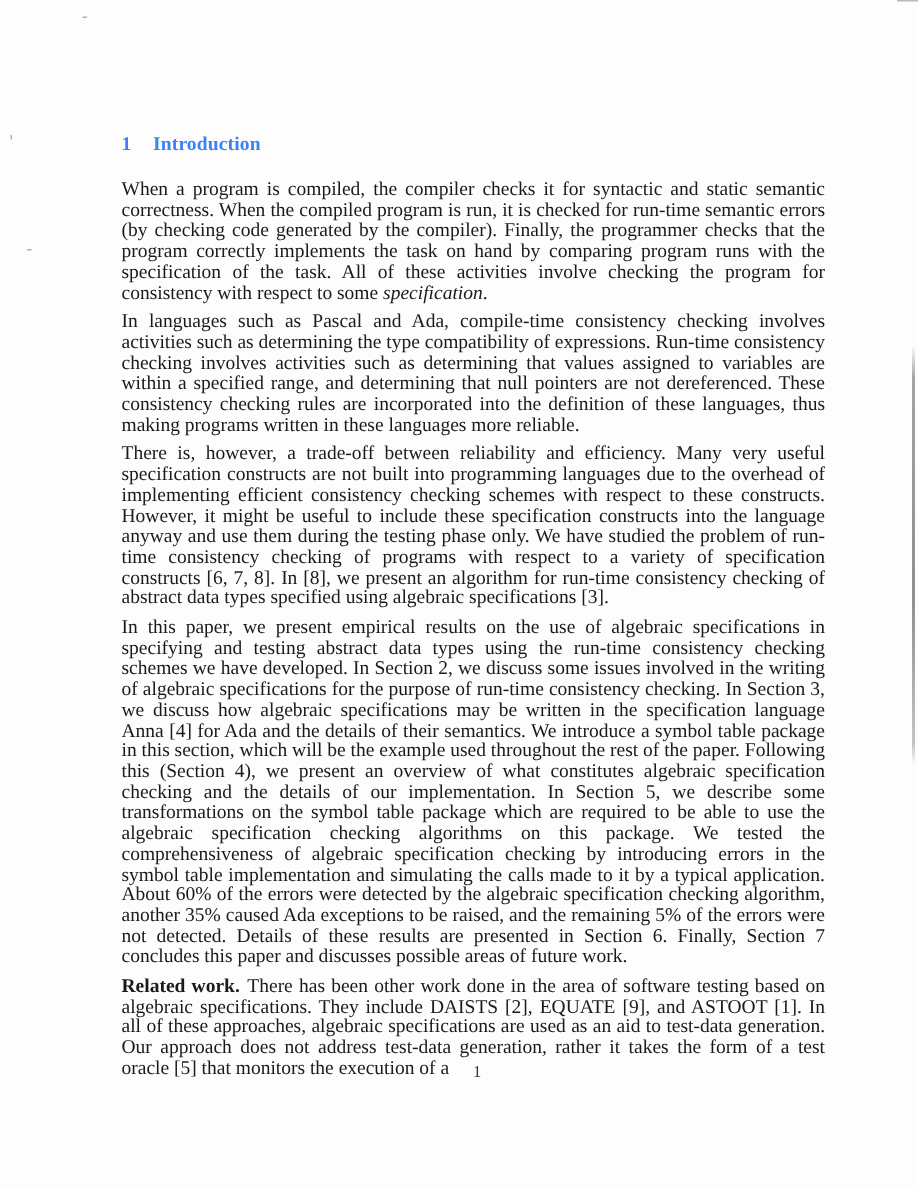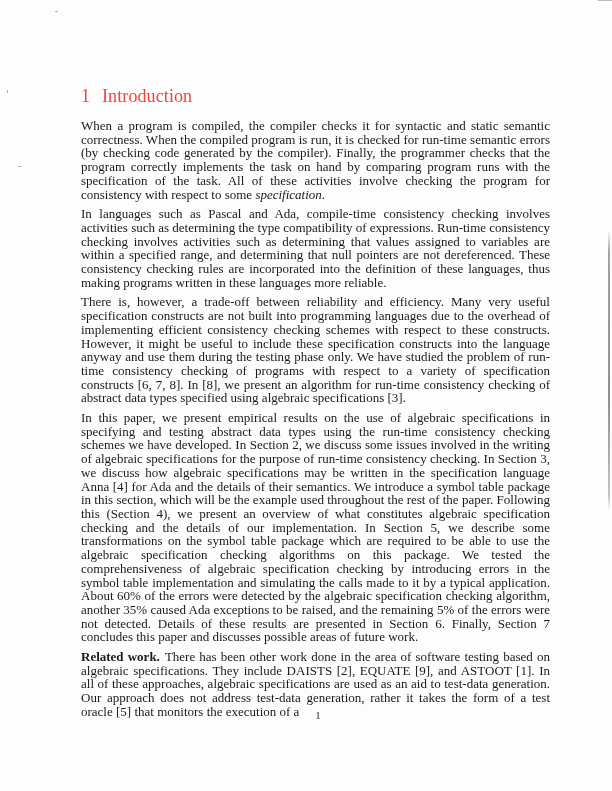--- a/index.html
+++ b/index.html
@@ -23,25 +23,25 @@
     .column {
       position: absolute;
       left: 81px;
       top: 86px;
       width: 469px;
       color: #1a1a1a;
       font-family: "Liberation Serif", "DejaVu Serif", serif;
     }
     .section-heading {
       margin: 0 0 13px 0;
-      font-size: 18px;
-      font-weight: normal;
+      font-size: 13px;
+      font-weight: bold;
       line-height: 20px;
       letter-spacing: 0.1px;
-      color: #ef4444;
+      color: #3b82f6;
     }
     .section-heading .num {
       display: inline-block;
       width: 21px;
     }
     .para {
       margin: 0 0 6px 0;
       font-size: 13px;
       line-height: 13.7px;
       text-align: justify;

